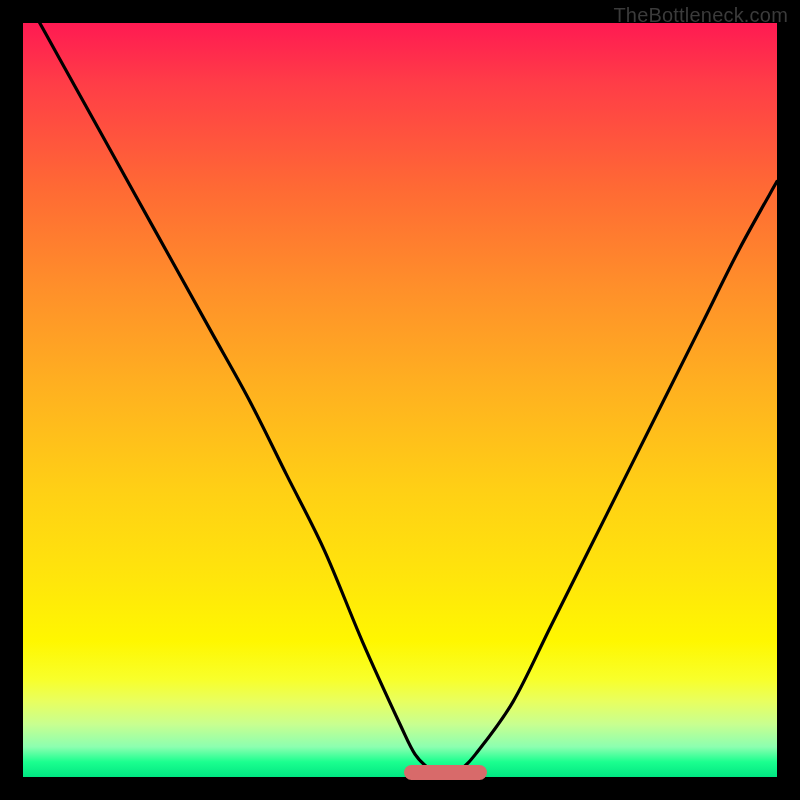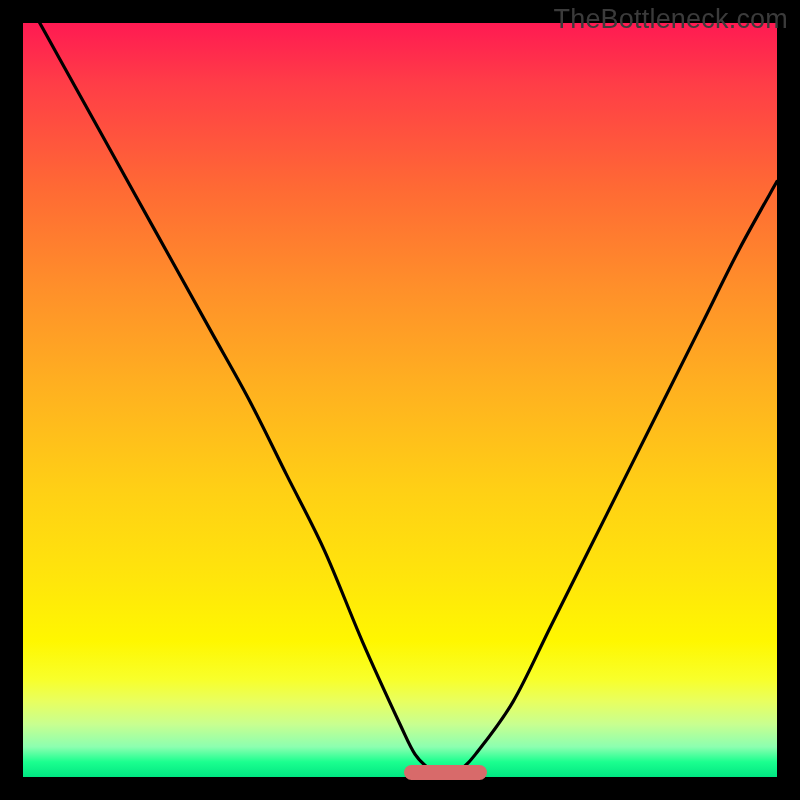--- a/index.html
+++ b/index.html
@@ -39,21 +39,21 @@
       #8cffb0 96%,
       #1bff8f 98%,
       #00e682 100%
     );
   }
   .watermark {
     position: absolute;
     right: 12px;
     top: 4px;
     font-family: Arial, Helvetica, sans-serif;
-    font-size: 27px;
+    font-size: 20px;
     color: #3b3b3b;
     letter-spacing: 0.2px;
     user-select: none;
   }
   svg.curve {
     position: absolute;
     left: 0;
     top: 0;
     width: 754px;
     height: 754px;

